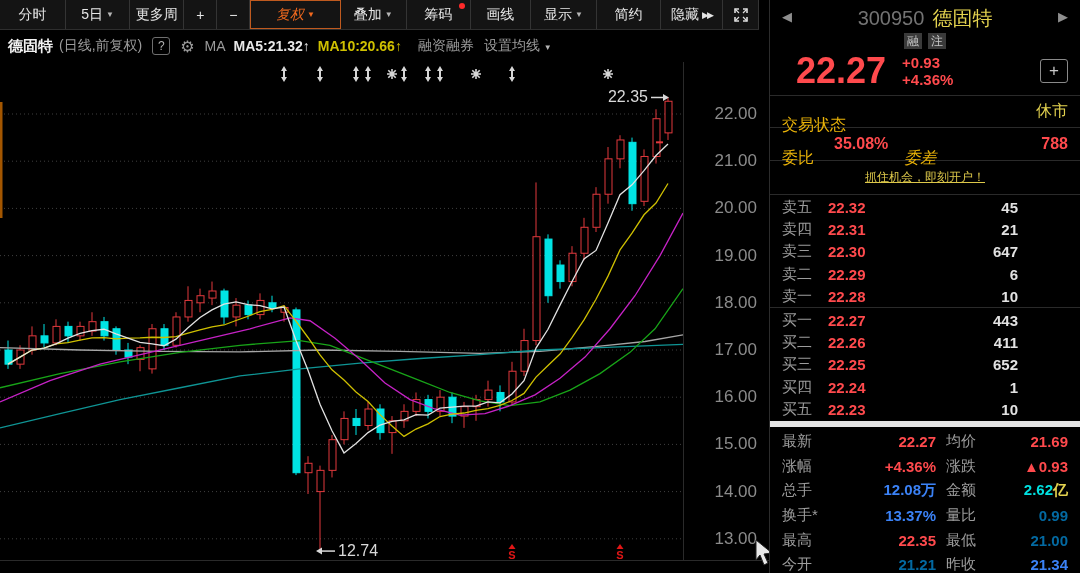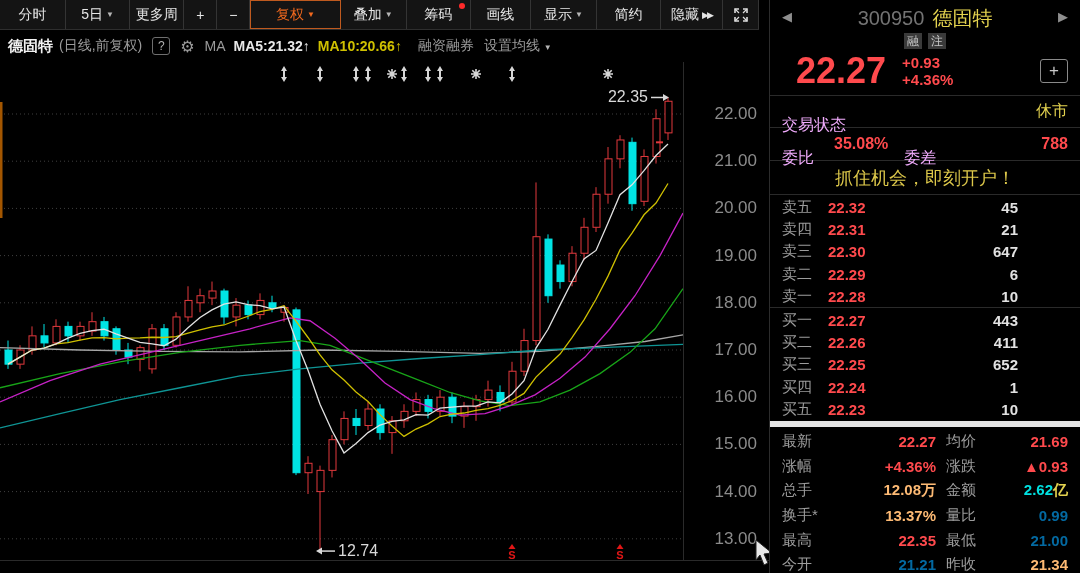--- a/index.html
+++ b/index.html
@@ -43,27 +43,27 @@
   .badges{display:flex;justify-content:center;gap:6px;margin-top:1px;}
   .badge{background:#3a3a3a;color:#c6c6c6;font-size:12px;padding:0 3px;height:16px;line-height:16px;}
   .q-price-row{display:flex;align-items:center;padding:1px 12px 0 26px;}
   .q-price{font-size:36px;font-weight:700;color:#ff4a4d;}
   .q-change{margin-left:16px;font-size:15px;font-weight:700;color:#ff4a4d;line-height:17px;}
   .q-add{margin-left:auto;width:26px;height:22px;border:1px solid #8a8a8a;border-radius:3px;color:#c9c9c9;
          font-size:17px;display:flex;align-items:center;justify-content:center;}
   .q-row{display:flex;align-items:center;padding:0 12px;box-sizing:border-box;border-top:1px solid #2a2a2a;}
   .status-row{height:32px;font-size:16px;}
   .weibi-row{height:33px;font-size:16px;}
-  .label{color:#f0abfc;margin-top:28px;}
-  .red{color:#ff4a4d;}.green{color:#0369a1;}.white{color:#fdba74;}.cyan{color:#00e0e0;}.yellow{color:#e3d24f;}
+  .label{color:#eab308;margin-top:28px;}
+  .red{color:#ff4a4d;}.green{color:#0369a1;}.white{color:#3b82f6;}.cyan{color:#00e0e0;}.yellow{color:#e3d24f;}
   .bold{font-weight:700;}
   .status-val{margin-left:auto;}
   .ad-row{height:35px;border-top:1px solid #2a2a2a;border-bottom:1px solid #2a2a2a;display:flex;
           align-items:center;justify-content:center;box-sizing:border-box;}
-  .ad-link{color:#ddc84a;font-size:18px;}
+  .ad-link{color:#ddc84a;text-decoration:underline;font-size:12px;}
   .levels{height:113px;box-sizing:border-box;padding-top:1px;}
   .levels.sell{border-bottom:1px solid #2a2a2a;}
   .lv-row{display:grid;grid-template-columns:46px 100px 90px 1fr;height:22.4px;align-items:center;padding-left:12px;}
   .lv-label{color:#9c9c9c;font-size:15px;}
   .lv-price{text-align:left;font-weight:700;color:#ff4a4d;}
   .lv-vol{text-align:right;color:#e2e2e2;font-weight:700;}
   .stats{border-top:6px solid #e5e5e5;padding-top:2px;}
   .st-row{display:grid;grid-template-columns:62px 92px 72px 1fr;height:24.7px;align-items:center;padding:0 12px;}
   .st-l{color:#9c9c9c;}
   .st-v{text-align:right;font-weight:700;}
@@ -81,21 +81,21 @@
     </div>
     <div class="tb-btn" style="width: 56px;">
       <span>更多周</span>
     </div>
     <div class="tb-btn" style="width: 34px;">
       <span>+</span>
     </div>
     <div class="tb-btn" style="width: 34px;">
       <span>−</span>
     </div>
-    <div class="tb-btn active" style="width: 93px;">
+    <div class="tb-btn active" style="width: 93px; font-style: italic;">
       <span>复权</span>
       <span class="caret">▼</span>
     </div>
     <div class="tb-btn" style="width: 68px;">
       <span>叠加</span>
       <span class="caret">▼</span>
     </div>
     <div class="tb-btn" style="width: 66px; justify-content: center;">
       <span>筹码</span>
       <span class="dot"></span>
@@ -377,21 +377,21 @@
   </div>
 
   <div class="q-row status-row">
     <span class="label">交易状态</span>
     <span class="status-val yellow">休市</span>
   </div>
 
   <div class="q-row weibi-row">
     <span class="label">委比</span>
     <span class="red bold" style="margin-left:20px;">35.08%</span>
-    <span class="label" style="margin-left:16px;">委差</span>
+    <span class="label" style="margin-left:16px;font-style:italic;">委差</span>
     <span class="red bold" style="margin-left:auto;">788</span>
   </div>
 
   <div class="ad-row">
     <span class="ad-link">抓住机会，即刻开户！</span>
   </div>
 
   <div class="levels sell" id="sell-levels">
       <div class="lv-row">
         <span class="lv-label">卖五</span>

